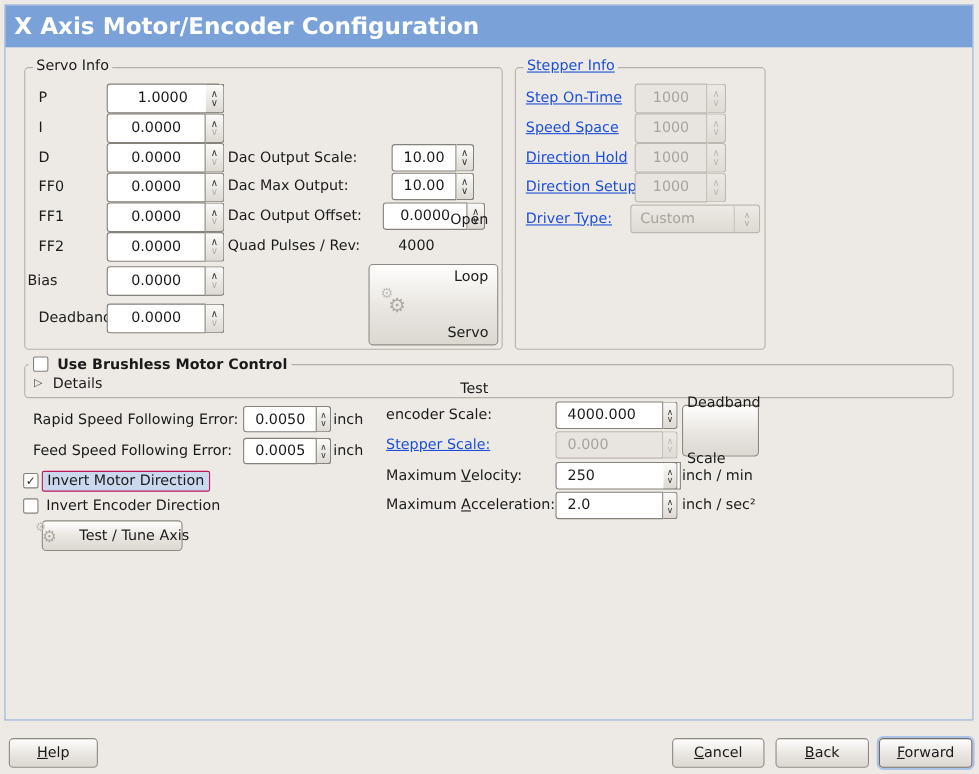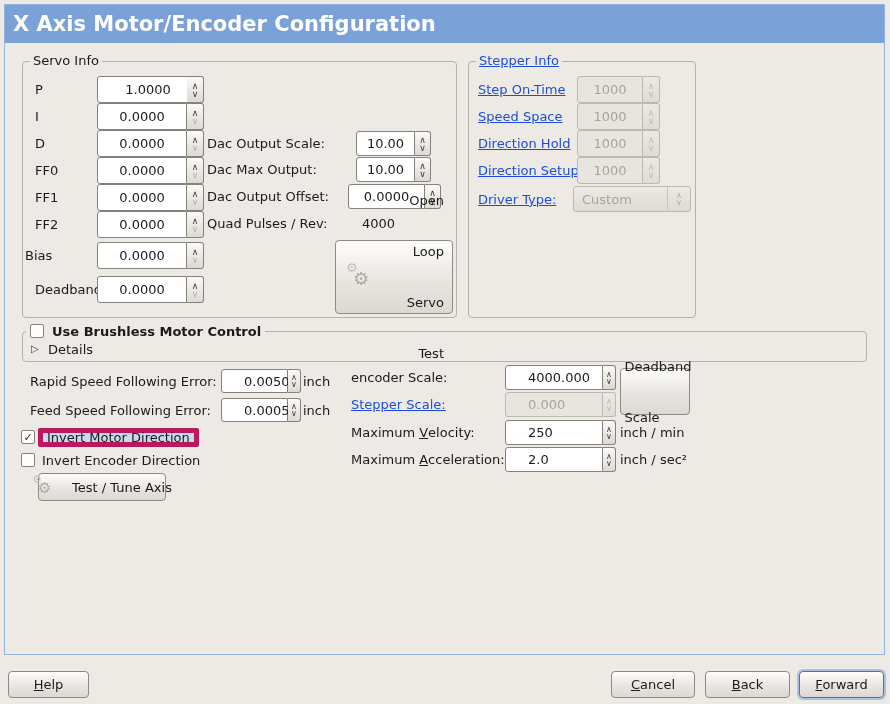--- a/index.html
+++ b/index.html
@@ -9,39 +9,39 @@
   .tbar{position:absolute;left:5px;top:5px;width:879px;height:38px;background:#7aa2d8;color:#ffffff;
         font-weight:bold;font-size:21px;line-height:38px;padding-left:8px;box-sizing:border-box;}
   .frame{position:absolute;border:1px solid #b5b0a9;border-radius:4px;box-sizing:border-box;}
   .legend{position:absolute;height:16px;line-height:16px;background:#edeae5;padding:0 3px;white-space:pre;}
   .lbl{position:absolute;display:flex;align-items:center;height:26px;white-space:pre;}
   .b{font-weight:bold;}
   .gray{color:#1d4ed8;text-decoration:underline;}
   .entry{position:absolute;background:#ffffff;border:1px solid #85817b;border-radius:3px 0 0 3px;
          box-sizing:border-box;display:flex;align-items:center;white-space:pre;}
   .entry.c{justify-content:center;}
-  .entry.l{padding-left:22px;}
+  .entry.l{padding-left:10px;}
   .entry.dis{background:#e8e5e0;border-color:#bdb8b1;color:#a7a39d;}
   .spin{position:absolute;box-sizing:border-box;border:1px solid #85817b;border-left:none;
         border-radius:0 3px 3px 0;background:linear-gradient(#fafaf8,#ddd9d3);
         display:flex;flex-direction:column;align-items:center;justify-content:center;}
   .spin i{font-style:normal;font-size:9px;line-height:8px;color:#3a3a3a;display:block;}
   .spin.n i{font-size:8px;line-height:7px;}
   .spin i.lt{color:#b4b0aa;}
   .spin.dis{background:linear-gradient(#ecE9e4,#dfdbd5);border-color:#bdb8b1;}
   .spin.dis i{color:#bdb9b3;}
   .btn{position:absolute;box-sizing:border-box;border:1px solid #8e8a83;border-radius:4px;
        background:linear-gradient(#fefefd,#e7e3de 60%,#dcd8d2);display:flex;align-items:center;
        justify-content:center;white-space:pre;}
   .btn.focus{box-shadow:0 0 0 2px #a9c2e6;border-color:#716d66;}
   .cb{position:absolute;width:14px;height:14px;background:#ffffff;border:1px solid #85817b;border-radius:2px;
       box-sizing:border-box;display:flex;align-items:center;justify-content:center;
       font-size:11px;font-weight:bold;color:#2b2b2b;line-height:1;}
   .hl{position:absolute;display:inline-flex;align-items:center;height:19px;padding:0 4px;
-      background:#cbd9ee;border:5px solid #be185d;border-radius:2px;box-sizing:border-box;white-space:pre;}
+      background:#cbd9ee;border:1px solid #be185d;border-radius:2px;box-sizing:border-box;white-space:pre;}
   .exp{position:absolute;height:16px;line-height:16px;font-size:10px;color:#3a3a3a;}
   .combo{position:absolute;box-sizing:border-box;display:flex;align-items:center;
          border:1px solid #bdb8b1;border-radius:3px;background:linear-gradient(#eceae5,#dedad4);}
   .combo .ctxt{padding-left:8px;color:#a7a39d;}
   .combo .carr{margin-left:auto;height:100%;width:22px;border-left:1px solid #c9c5be;
          display:flex;flex-direction:column;align-items:center;justify-content:center;color:#b1ada7;}
   .combo .carr i{font-style:normal;font-size:8px;line-height:7px;display:block;}
   .gears{position:relative;display:inline-block;width:30px;height:30px;flex:none;}
   .gears .g1{position:absolute;left:2px;top:-2px;font-size:13px;color:#c3bfb9;}
   .gears .g2{position:absolute;left:9px;top:6px;font-size:18px;color:#aeaaa3;}
@@ -230,21 +230,21 @@
   </div>
 
   <div class="lbl gray" style="left:351px;top:391px;">Stepper Scale:</div>
   <div class="entry l dis" style="left:505px;top:392px;width:98px;height:25px;">0.000</div>
   <div class="spin n dis" style="left:603px;top:392px;width:13px;height:25px;">
       <i>∧</i>
       <i>∨</i>
     </div>
 
   <div class="lbl" style="left:351px;top:419px;"><span>Maximum </span><span class="mn">V</span><span>elocity:</span></div>
-  <div class="entry l" style="left:505px;top:420px;width:98px;height:25px;">250</div>
+  <div class="entry l" style="left:505px;top:420px;width:114px;height:25px;">250</div>
   <div class="spin n" style="left:603px;top:420px;width:13px;height:25px;">
       <i>∧</i>
       <i>∨</i>
     </div>
   <div class="lbl" style="left:620px;top:419px;">inch / min</div>
 
   <div class="lbl" style="left:351px;top:446px;"><span>Maximum </span><span class="mn">A</span><span>cceleration:</span></div>
   <div class="entry l" style="left:505px;top:447px;width:98px;height:25px;">2.0</div>
   <div class="spin n" style="left:603px;top:447px;width:13px;height:25px;">
       <i>∧</i>

